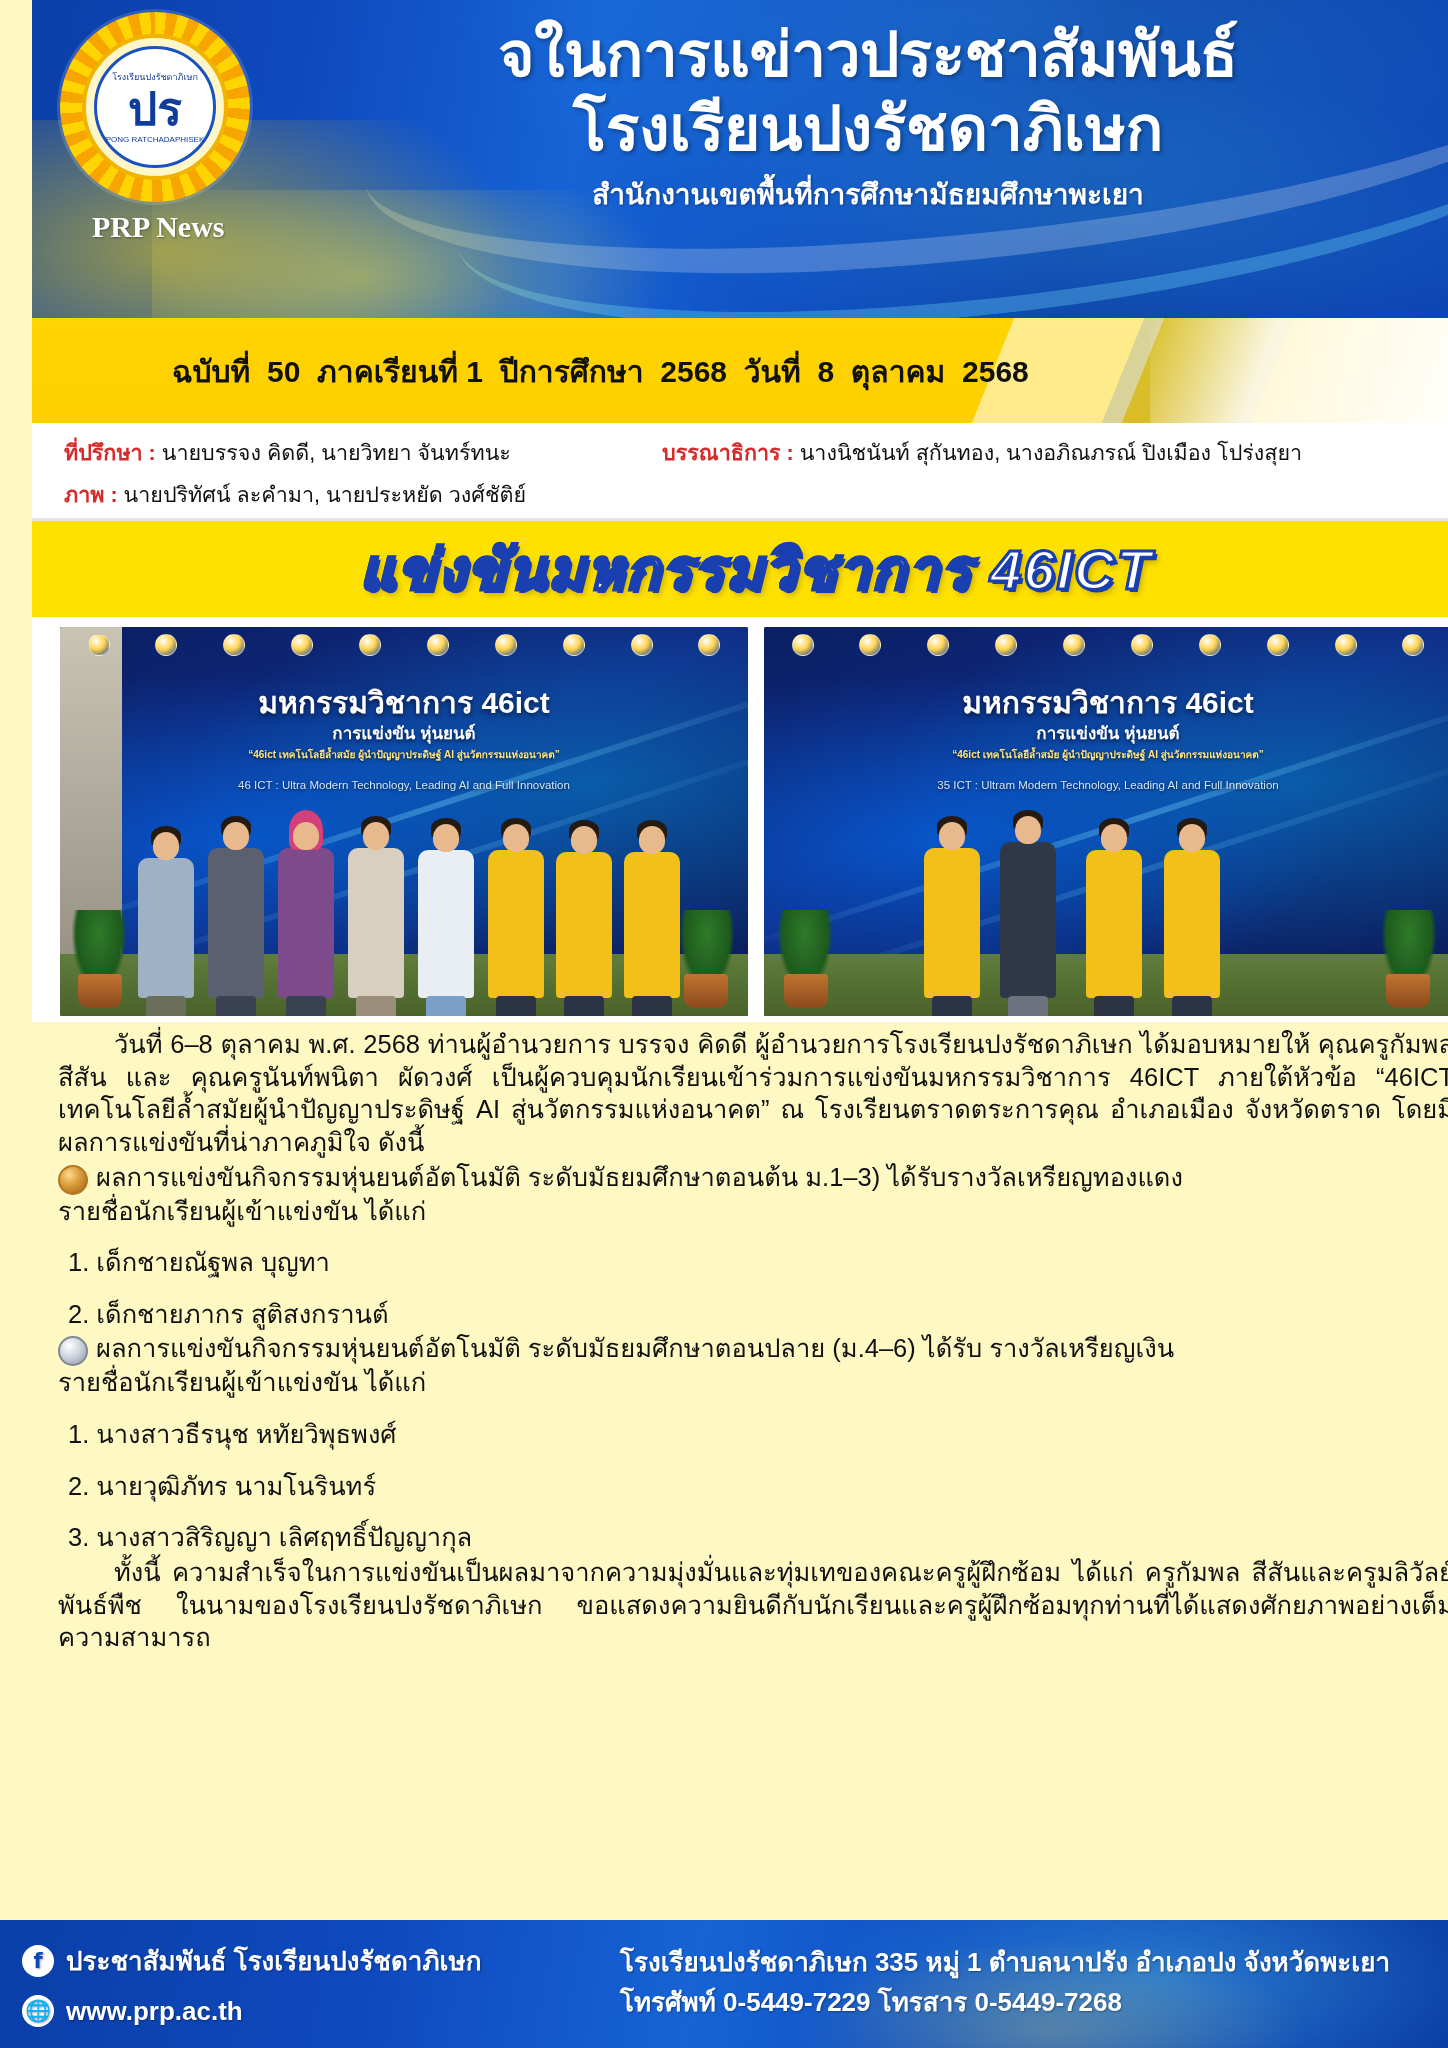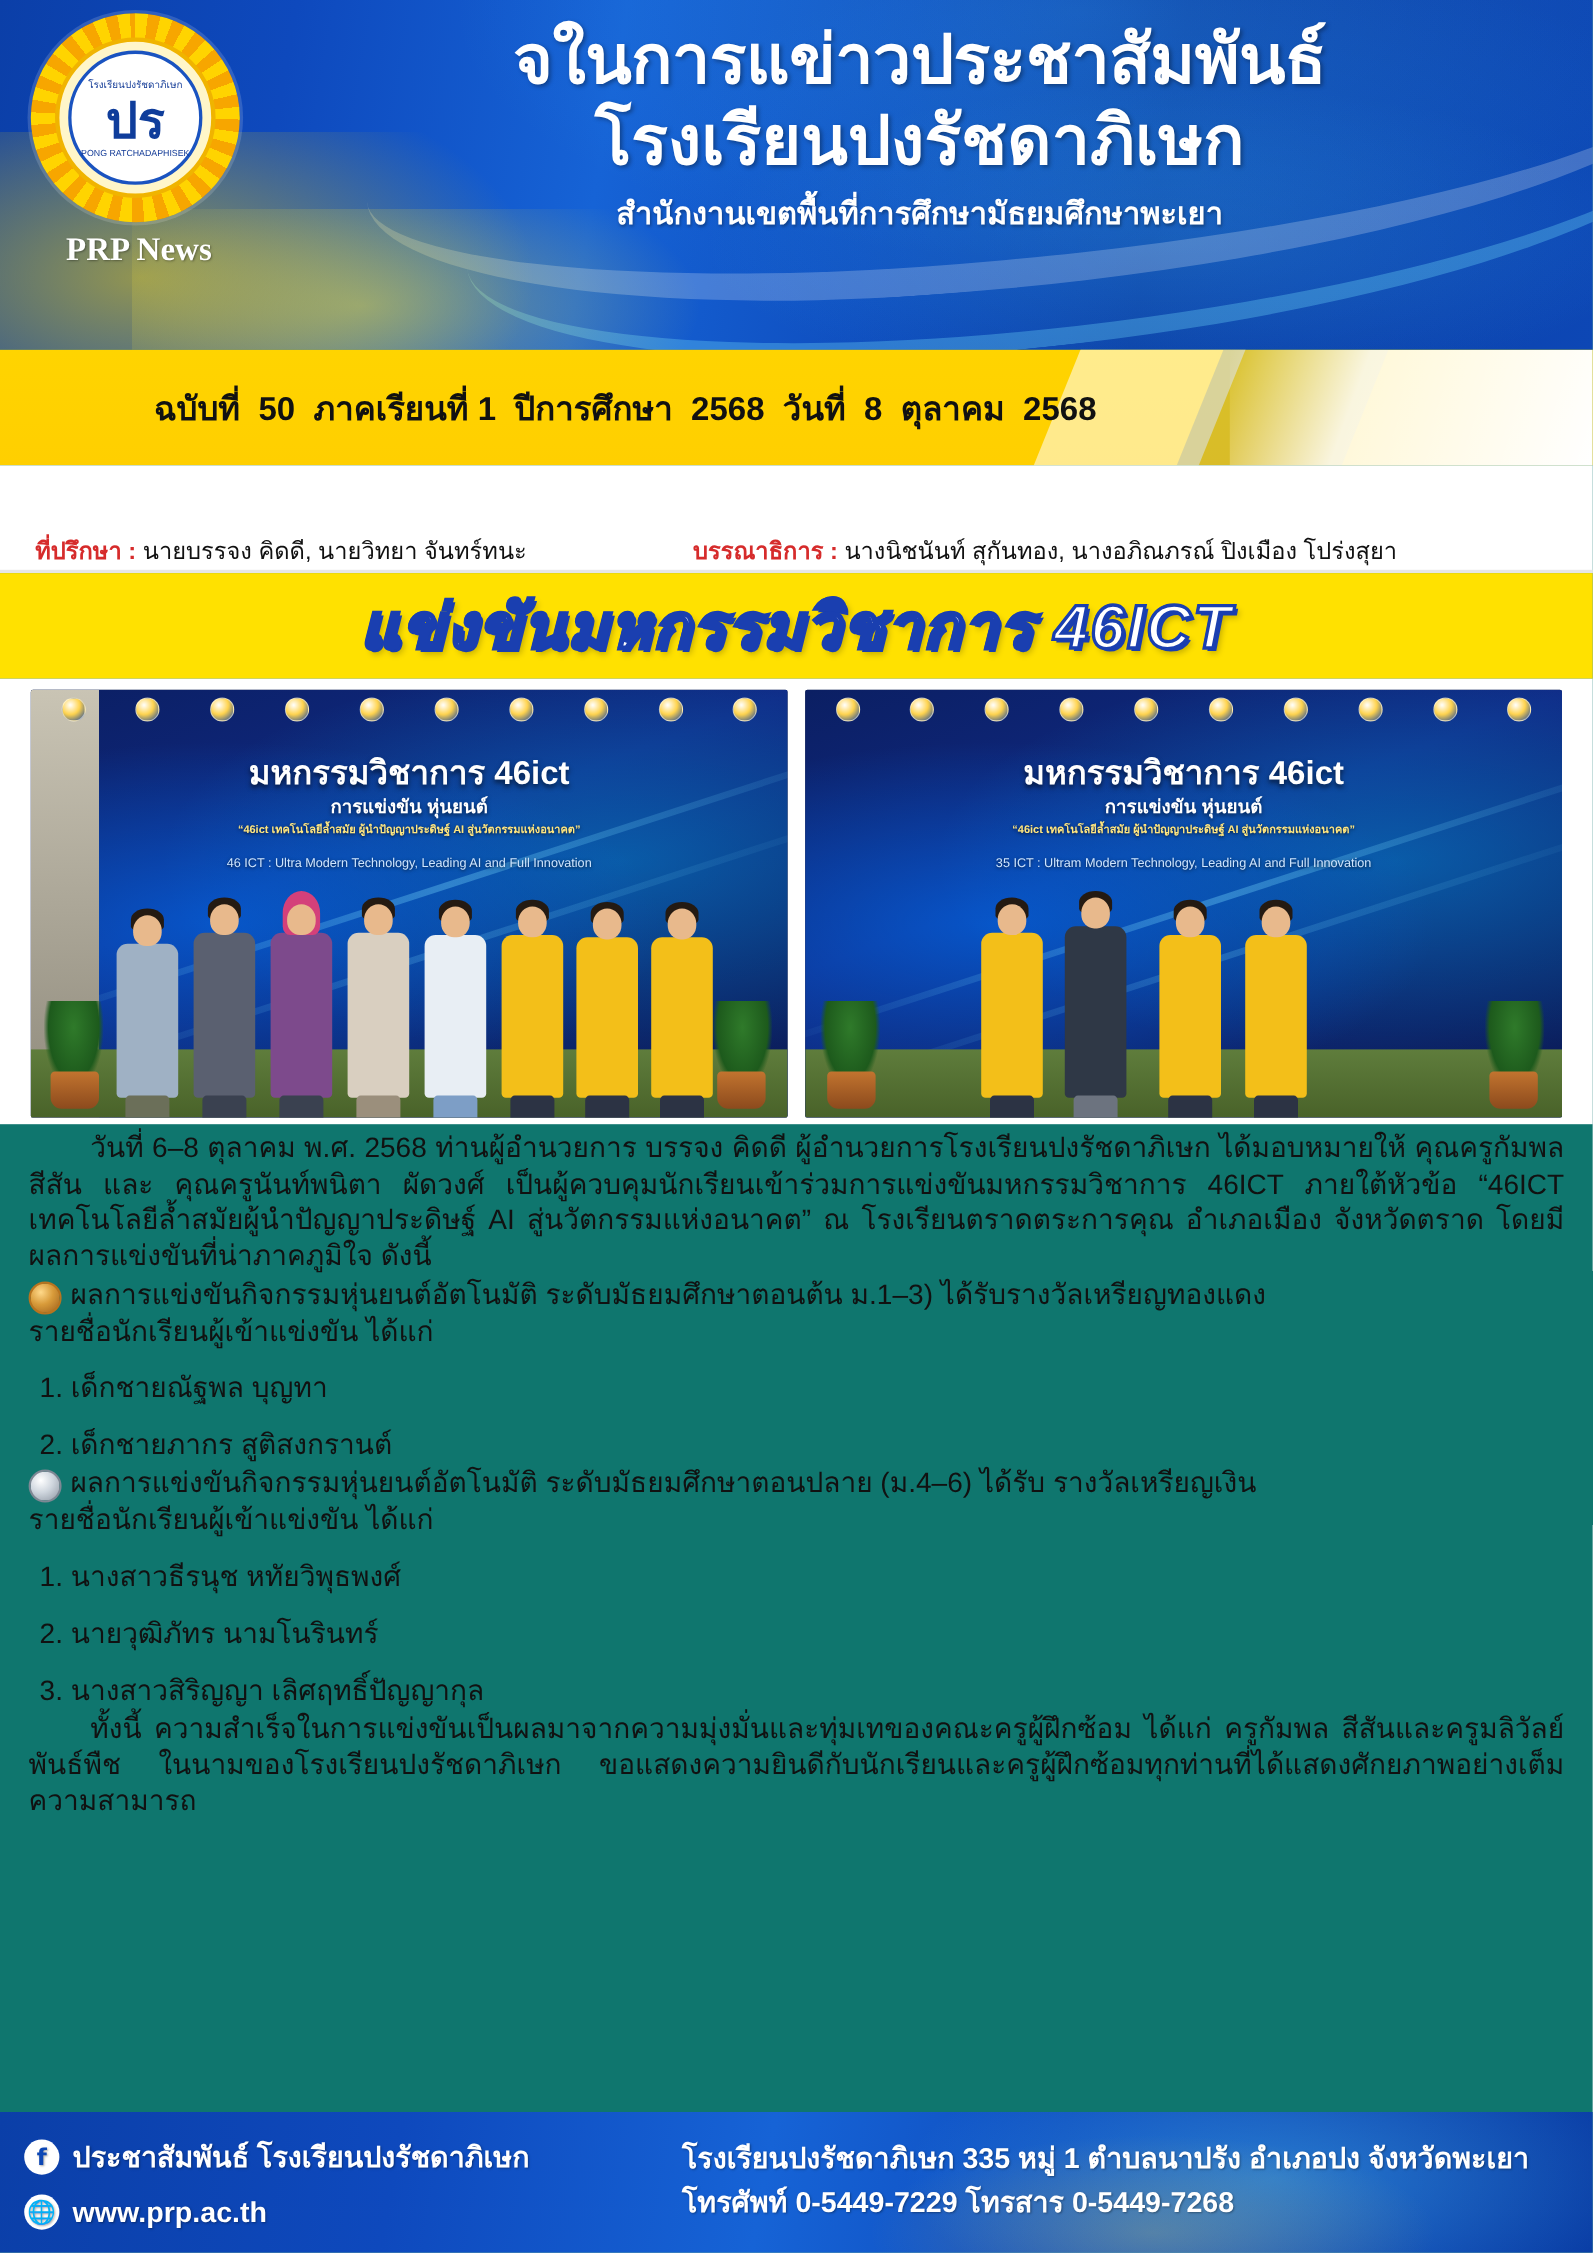--- a/index.html
+++ b/index.html
@@ -7,21 +7,22 @@
     width: 1448px;
     height: 2048px;
     font-family: "Liberation Sans", "DejaVu Sans", sans-serif;
     background: #ffffff;
     overflow: hidden;
   }
   .page {
     position: relative;
     width: 1448px;
     height: 2048px;
-    background: #0f766e;
+    background: #fef9c3;
+    padding-left: 32px;
   }
 
   
   .header {
     position: relative;
     width: 1448px;
     height: 318px;
     background: linear-gradient(100deg, #0b3fa8 0%, #0e49bd 18%, #1663d6 38%, #0f4fc0 55%, #0a3ea6 72%, #0d47b5 100%);
     overflow: hidden;
   }
@@ -208,21 +209,20 @@
     position: relative;
     width: 1448px;
     height: 98px;
     background: #ffffff;
     border-bottom: 3px solid #e6e6e6;
   }
   .cred-row {
     position: absolute;
     font-size: 21.5px;
     white-space: nowrap;
-    margin-top: 48px;
   }
   .cred-label { color: #d62b2b; font-weight: bold; }
   .cred-val { color: #111111; }
   .r1 { left: 32px; top: 12px; }
   .r2 { left: 32px; top: 54px; }
   .r3 { left: 630px; top: 12px; }
   .r4 { left: 630px; top: 54px; }
 
   
   .title-banner {

